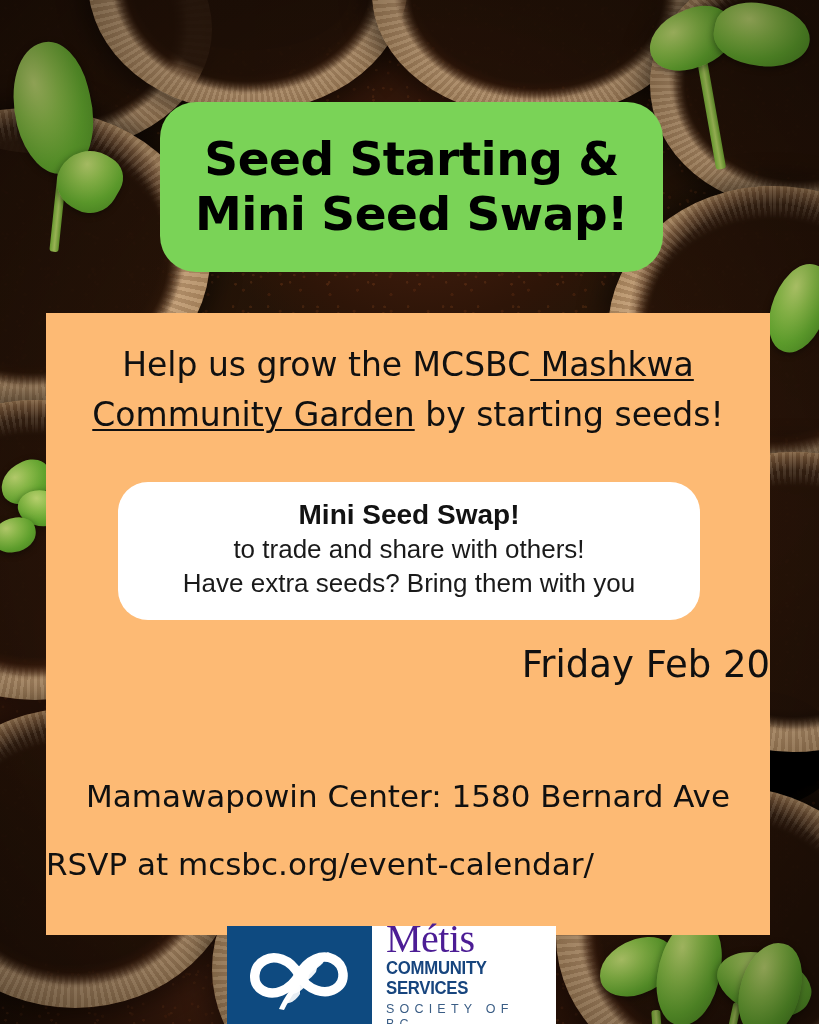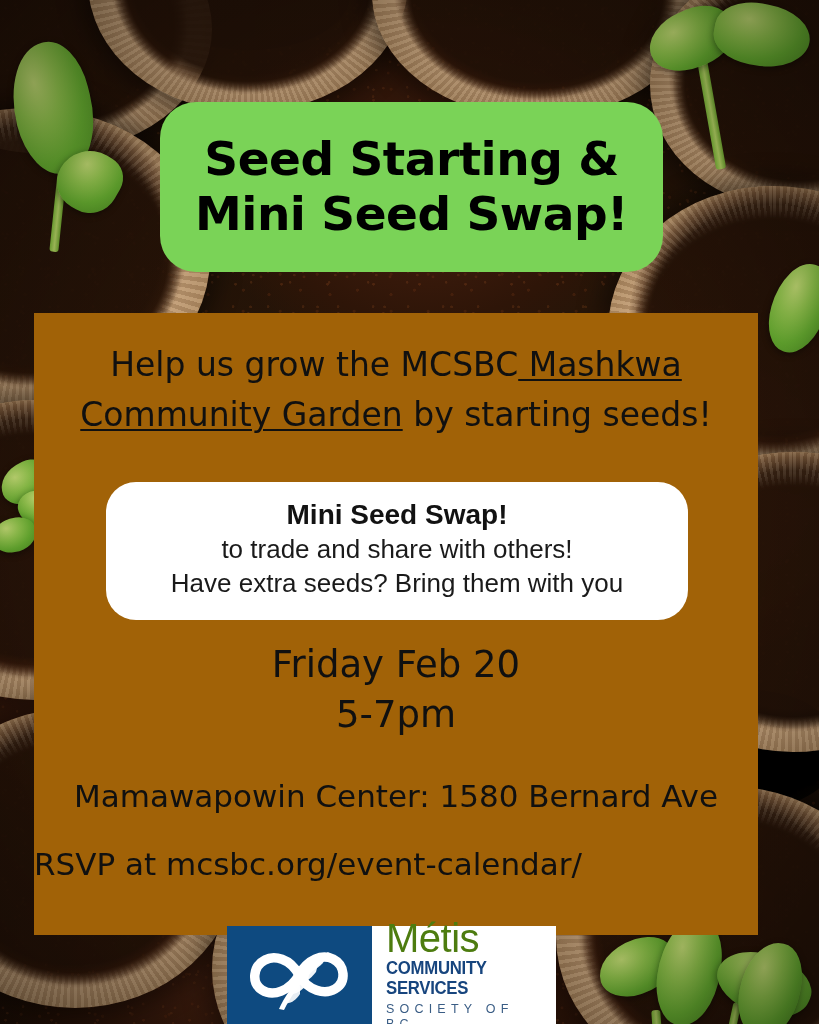--- a/index.html
+++ b/index.html
@@ -132,22 +132,22 @@
     display:flex; flex-direction:column; align-items:center; justify-content:center;
     gap:4px;
   }
   .title-line{
     font-family:"DejaVu Sans", sans-serif;
     font-weight:bold; font-size:47px; line-height:1.08;
     color:#000; letter-spacing:-0.5px; white-space:nowrap;
   }
 
   #main-panel{
-    position:absolute; left:34px; top:313px; width:724px; height:622px;
-    background:#a16207;
+    position:absolute; left:46px; top:313px; width:724px; height:622px;
+    background:#fdba74;
   }
 
   #intro-text{
     position:absolute; left:0; right:0; top:27px;
     text-align:center; color:#101010;
     font-family:"DejaVu Sans", sans-serif;
     font-size:33px; line-height:1.52; padding:0 18px;
   }
   #intro-text .u{ text-decoration:underline; text-decoration-thickness:2px; text-underline-offset:3px; }
 
@@ -161,21 +161,21 @@
     font-family:"Liberation Sans", sans-serif;
     font-weight:bold; font-size:28px; color:#121212; line-height:1.22; margin-bottom:1px;
   }
   #swap-card .sc-body{
     font-family:"Liberation Sans", sans-serif;
     font-size:26px; color:#1a1a1a; line-height:1.28; text-align:center;
   }
 
   #when-block{
     position:absolute; left:0; right:0; top:327px;
-    text-align:center; color:#101010;
+    text-align:right; color:#101010;
     font-family:"DejaVu Sans", sans-serif;
     font-size:37px; line-height:1.36;
   }
   #venue-line{
     position:absolute; left:0; right:0; top:465px;
     text-align:center; color:#101010;
     font-family:"DejaVu Sans", sans-serif;
     font-size:31px; white-space:nowrap;
   }
   #rsvp-line{
@@ -193,22 +193,22 @@
   #logo-mark{
     width:145px; background:#0e4a80;
     display:flex; align-items:center; justify-content:center;
   }
   #logo-wordmark{
     flex:1; background:#fff;
     padding:7px 10px 6px 14px;
     display:flex; flex-direction:column; justify-content:center;
   }
   .wm-metis{
-    font-family:Liberation Sans, sans-serif;
-    font-size:40px; line-height:0.98; color:#4d7c0f; font-weight:normal;
+    font-family:Liberation Serif, serif;
+    font-size:40px; line-height:0.98; color:#4c1d95; font-weight:normal;
     letter-spacing:-0.5px;
   }
   .wm-community{
     font-family:"Liberation Sans", sans-serif;
     font-weight:bold; font-size:18px; line-height:1.1; color:#17457e;
     letter-spacing:-0.3px; transform:scaleX(0.93); transform-origin:left center;
     margin-top:1px;
   }
   .wm-society{
     font-family:"Liberation Sans", sans-serif;
@@ -287,21 +287,20 @@
   </div>
 
   <div id="swap-card">
     <div class="sc-title">Mini Seed Swap!</div>
     <div class="sc-body">to trade and share with others!</div>
     <div class="sc-body">Have extra seeds? Bring them with you</div>
   </div>
 
   <div id="when-block">
     <div>Friday Feb 20</div>
-    <div>5-7pm</div>
   </div>
 
   <div id="venue-line">Mamawapowin Center: 1580 Bernard Ave</div>
 
   <div id="rsvp-line">RSVP at mcsbc.org/event-calendar/</div>
 </div>
 
 <div id="logo">
   <div id="logo-mark">
     <svg width="124" height="74" viewBox="0 0 124 74">

